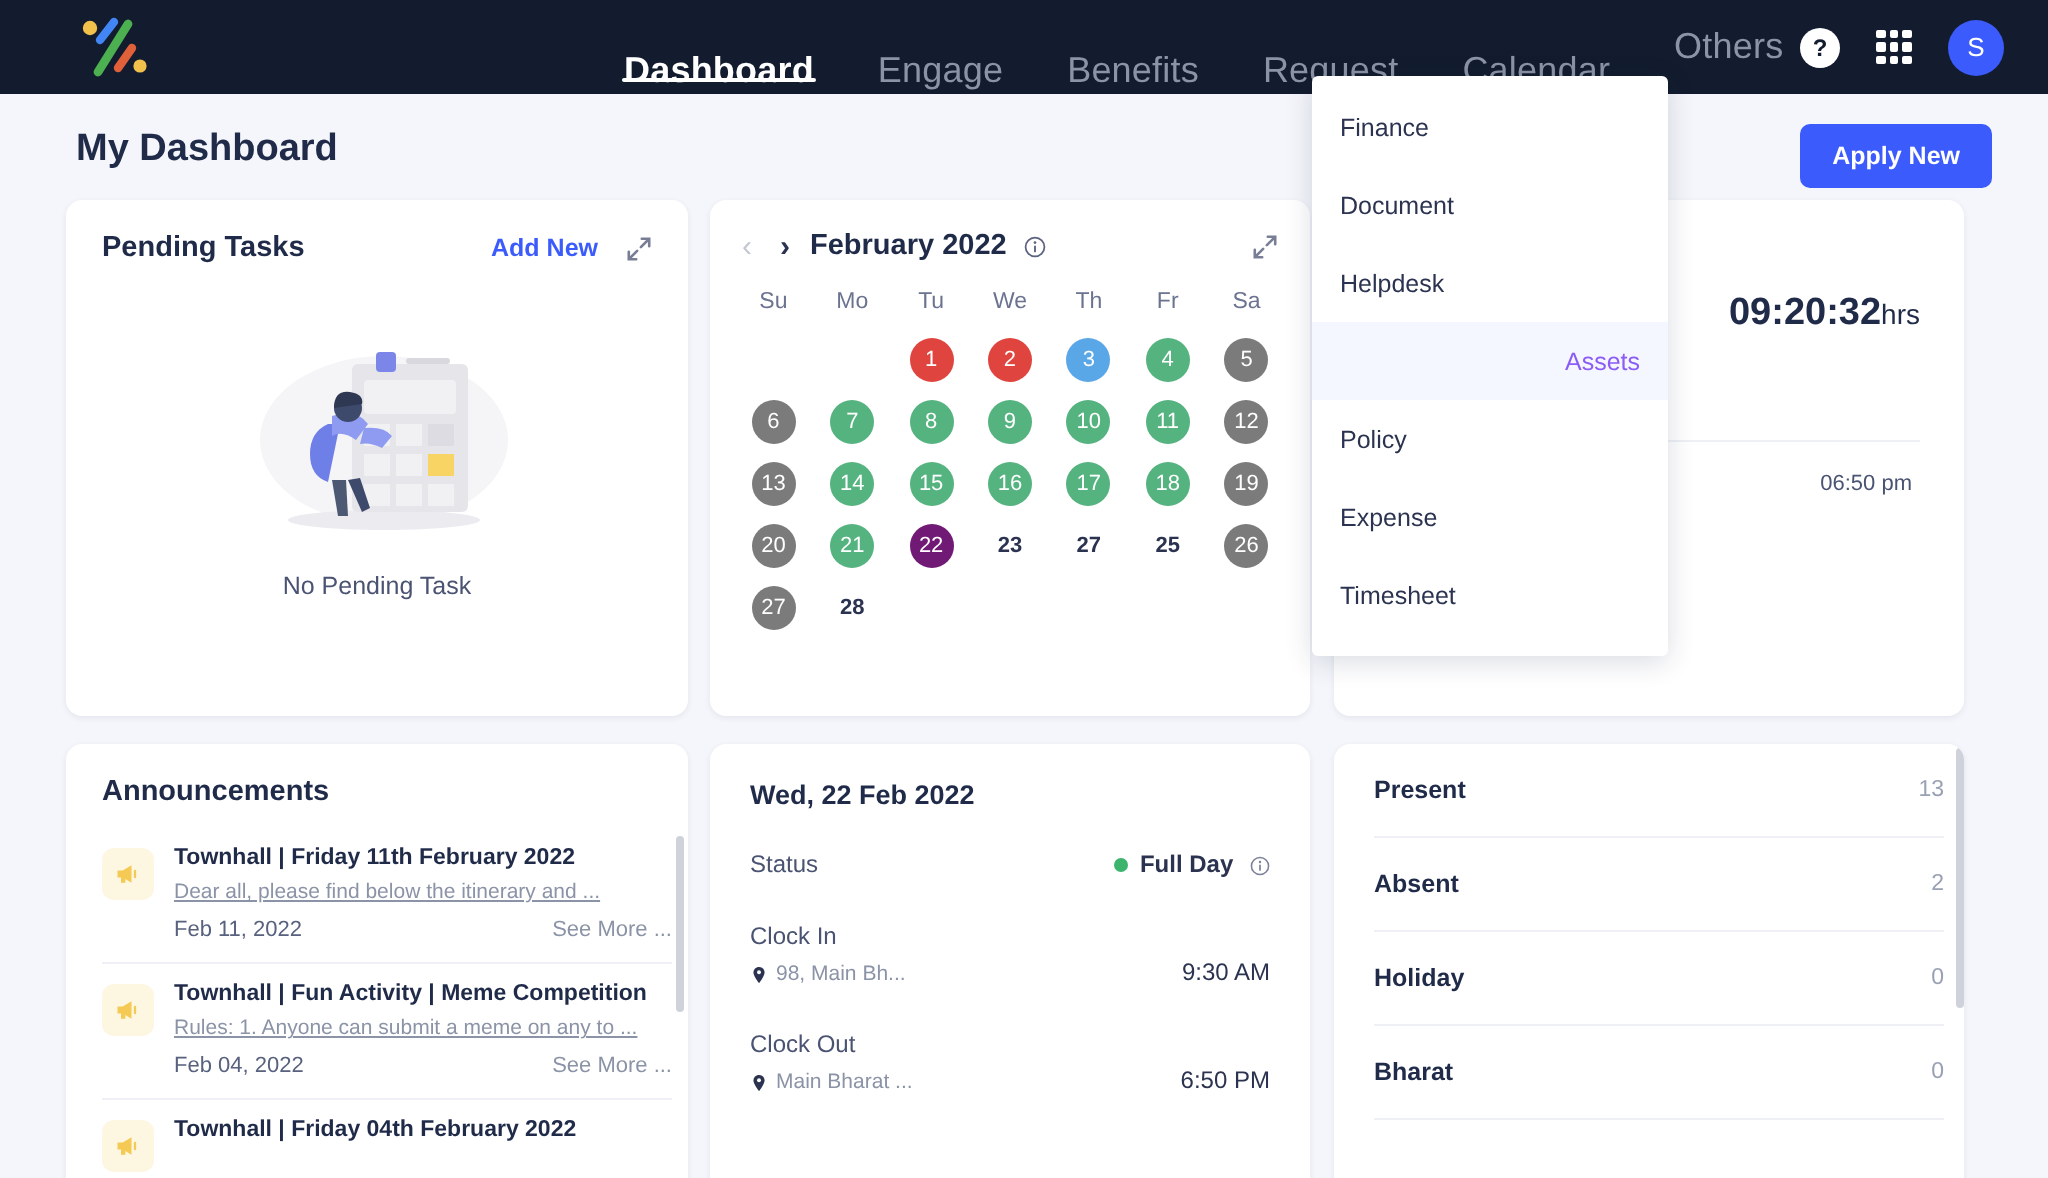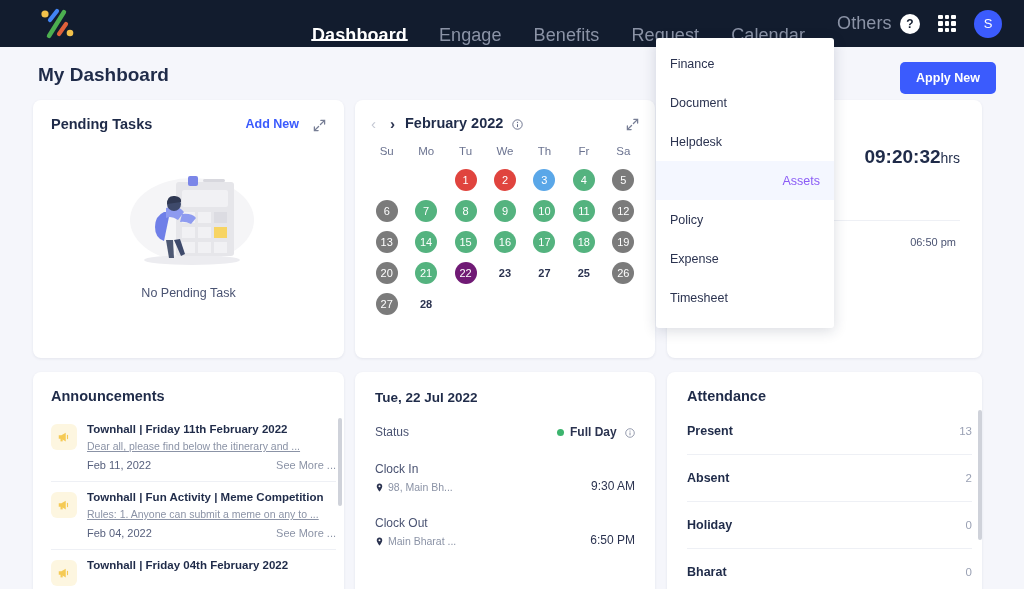--- a/index.html
+++ b/index.html
@@ -423,21 +423,21 @@
       <div class="daycell">
         <div class="day gray">27</div>
       </div>
       <div class="daycell">
         <div class="day plain">28</div>
       </div>
     </div>
 </div>
 
 <div class="card" id="day-card">
-  <div class="dd-title">Tue, 22 Jul 2022</div>
+  <div class="dd-title">Wed, 22 Feb 2022</div>
 
   <div class="dd-row">
     <span class="dd-label">Status</span>
     <span class="dd-val strong">
       <span class="dot-green"></span><span>Full Day</span>
       <span class="info-ic">
         <svg viewBox="0 0 14 14" width="10" height="10">
           <circle cx="7" cy="7" r="6" fill="none" stroke="#7b8299" stroke-width="1.1"></circle>
           <circle cx="7" cy="4.2" r="0.85" fill="#7b8299"></circle>
           <rect x="6.4" y="6" width="1.2" height="4.4" rx="0.6" fill="#7b8299"></rect>
@@ -479,23 +479,20 @@
   <div class="clk-timer">
     <b>09:20:32</b><span>hrs</span>
   </div>
   <div class="clk-divider"></div>
   <div class="clk-out-time">06:50 pm</div>
   <div class="clk-shift">- 06:30 PM</div>
 
 </div>
 
 <div class="card" id="att-card">
-  <div class="att-head">
-    <div class="card-title">Attendance</div>
-  </div>
   <div class="att-list">
     <div class="att-scroll"></div>
     <div class="att-row">
       <span class="att-name">Present</span>
       <span class="att-count">13</span>
     </div>
     <div class="att-row">
       <span class="att-name">Absent</span>
       <span class="att-count">2</span>
     </div>

